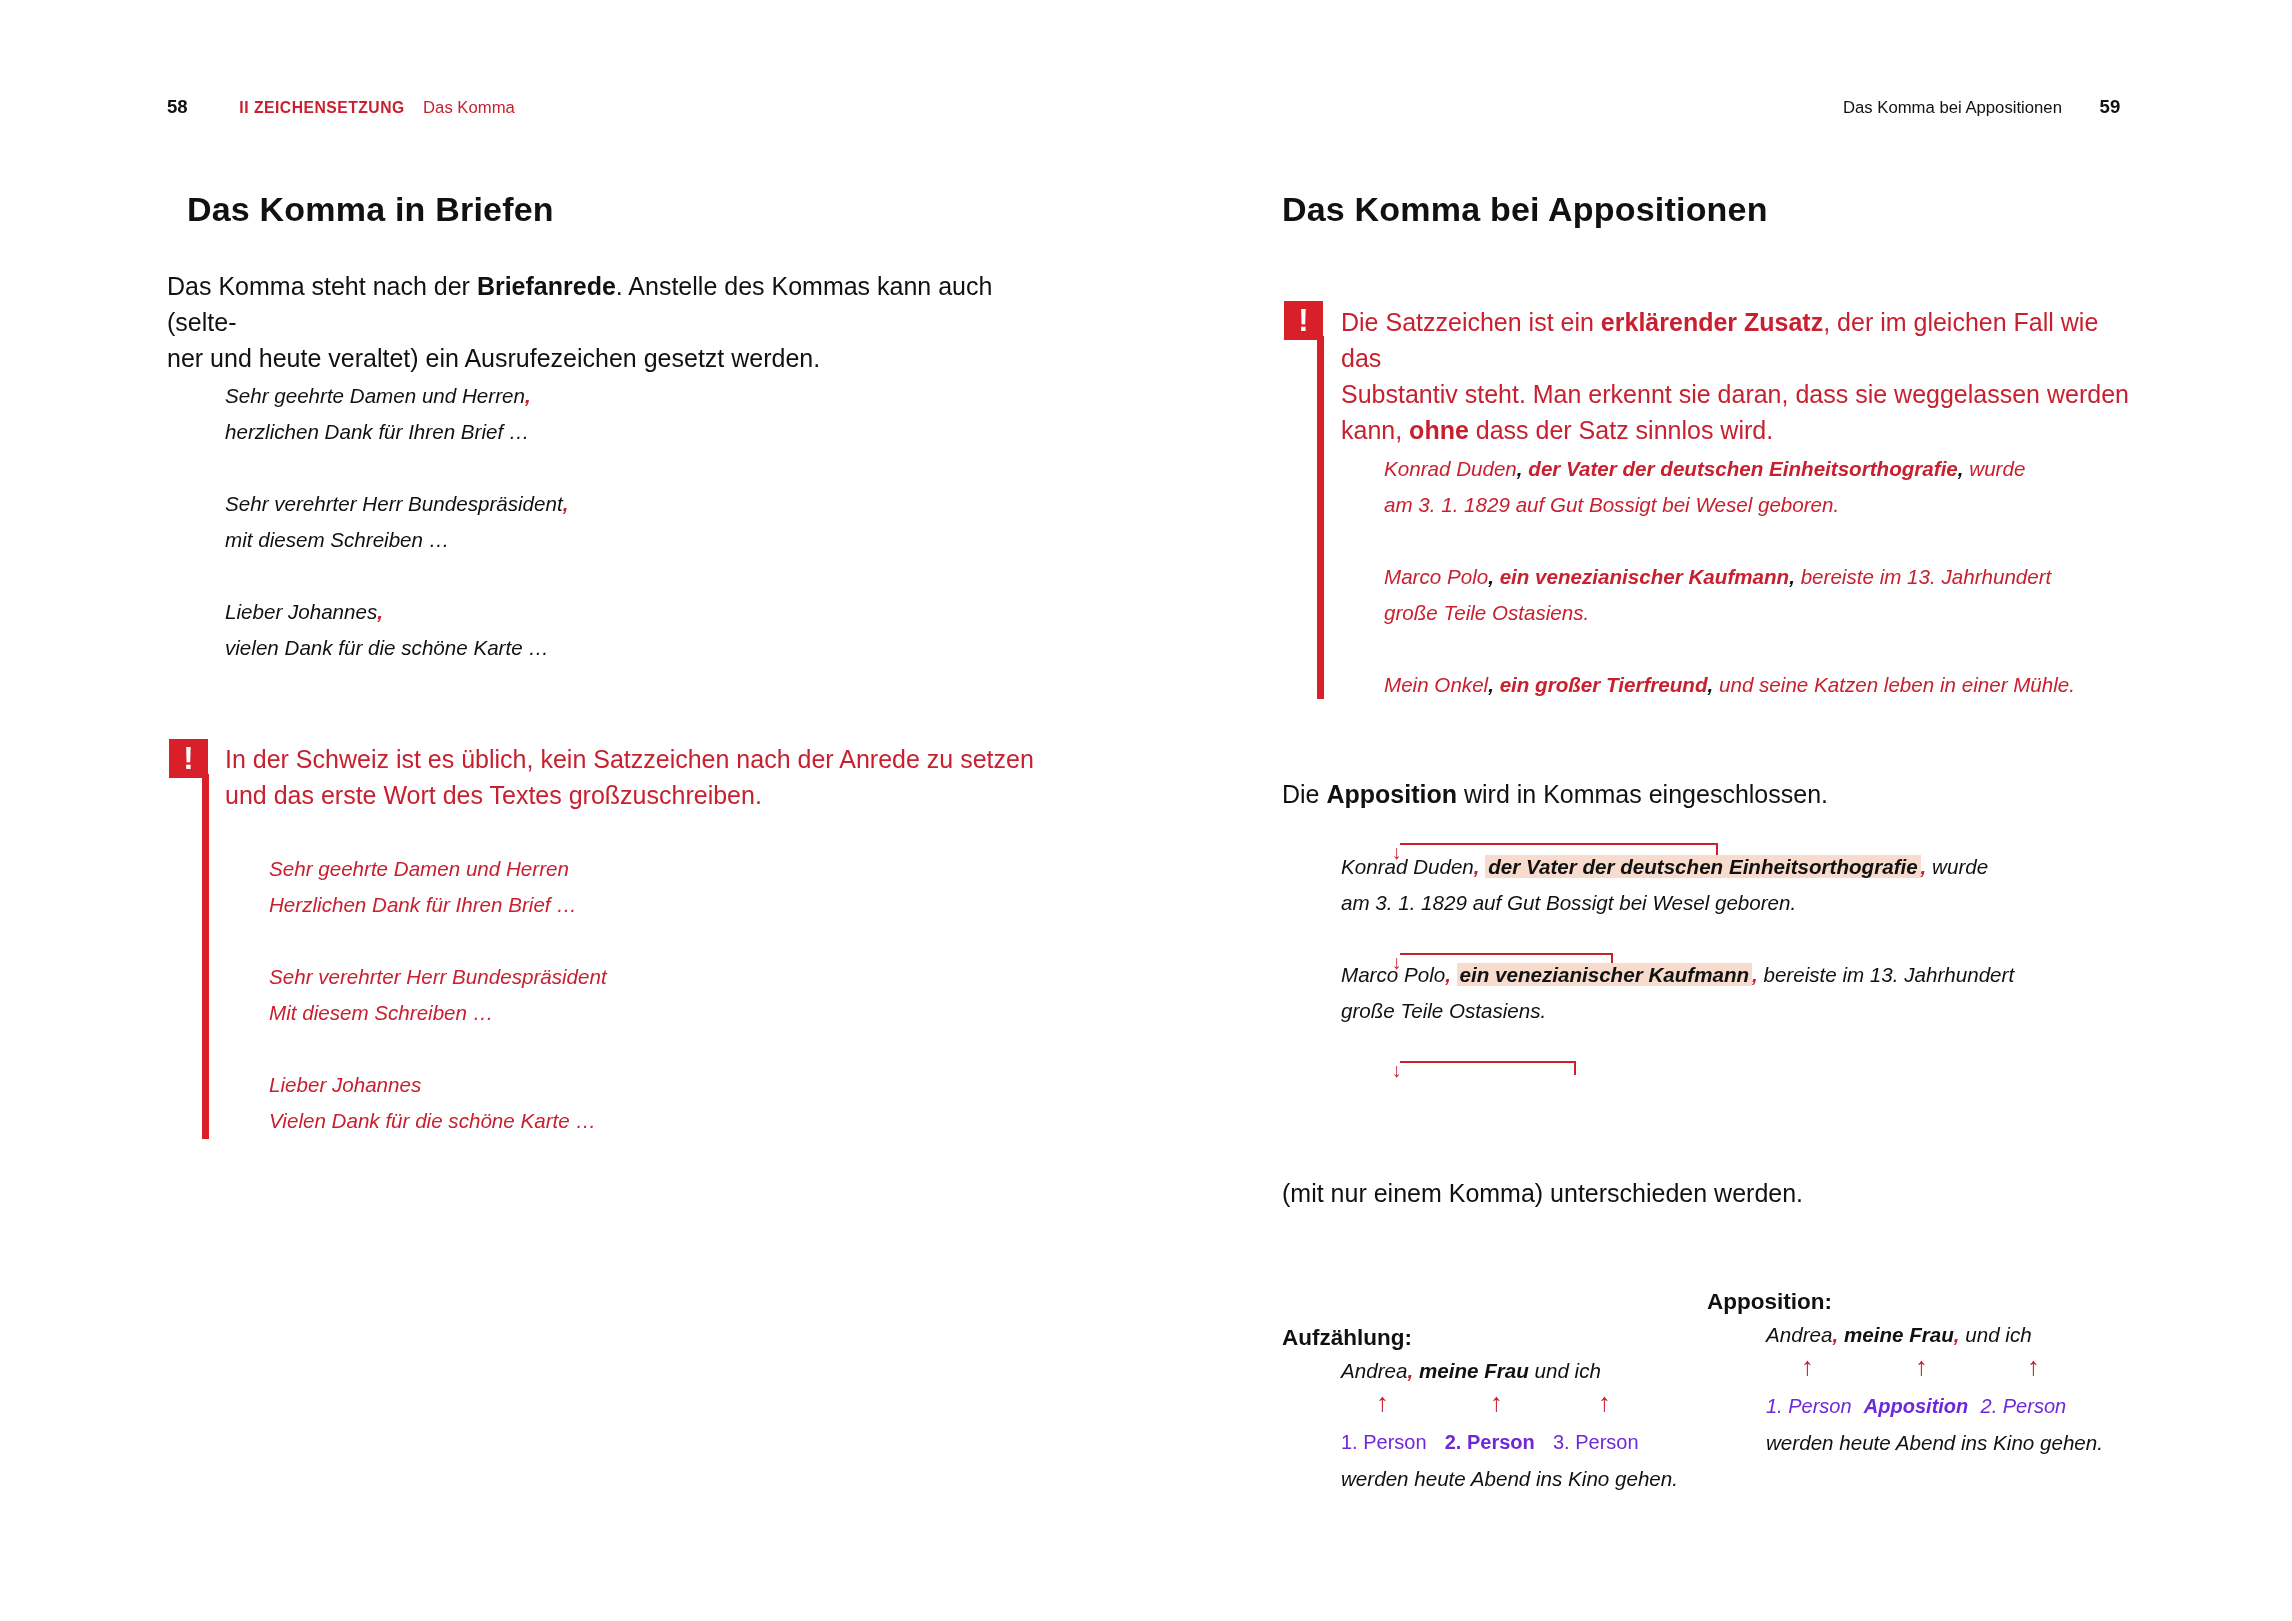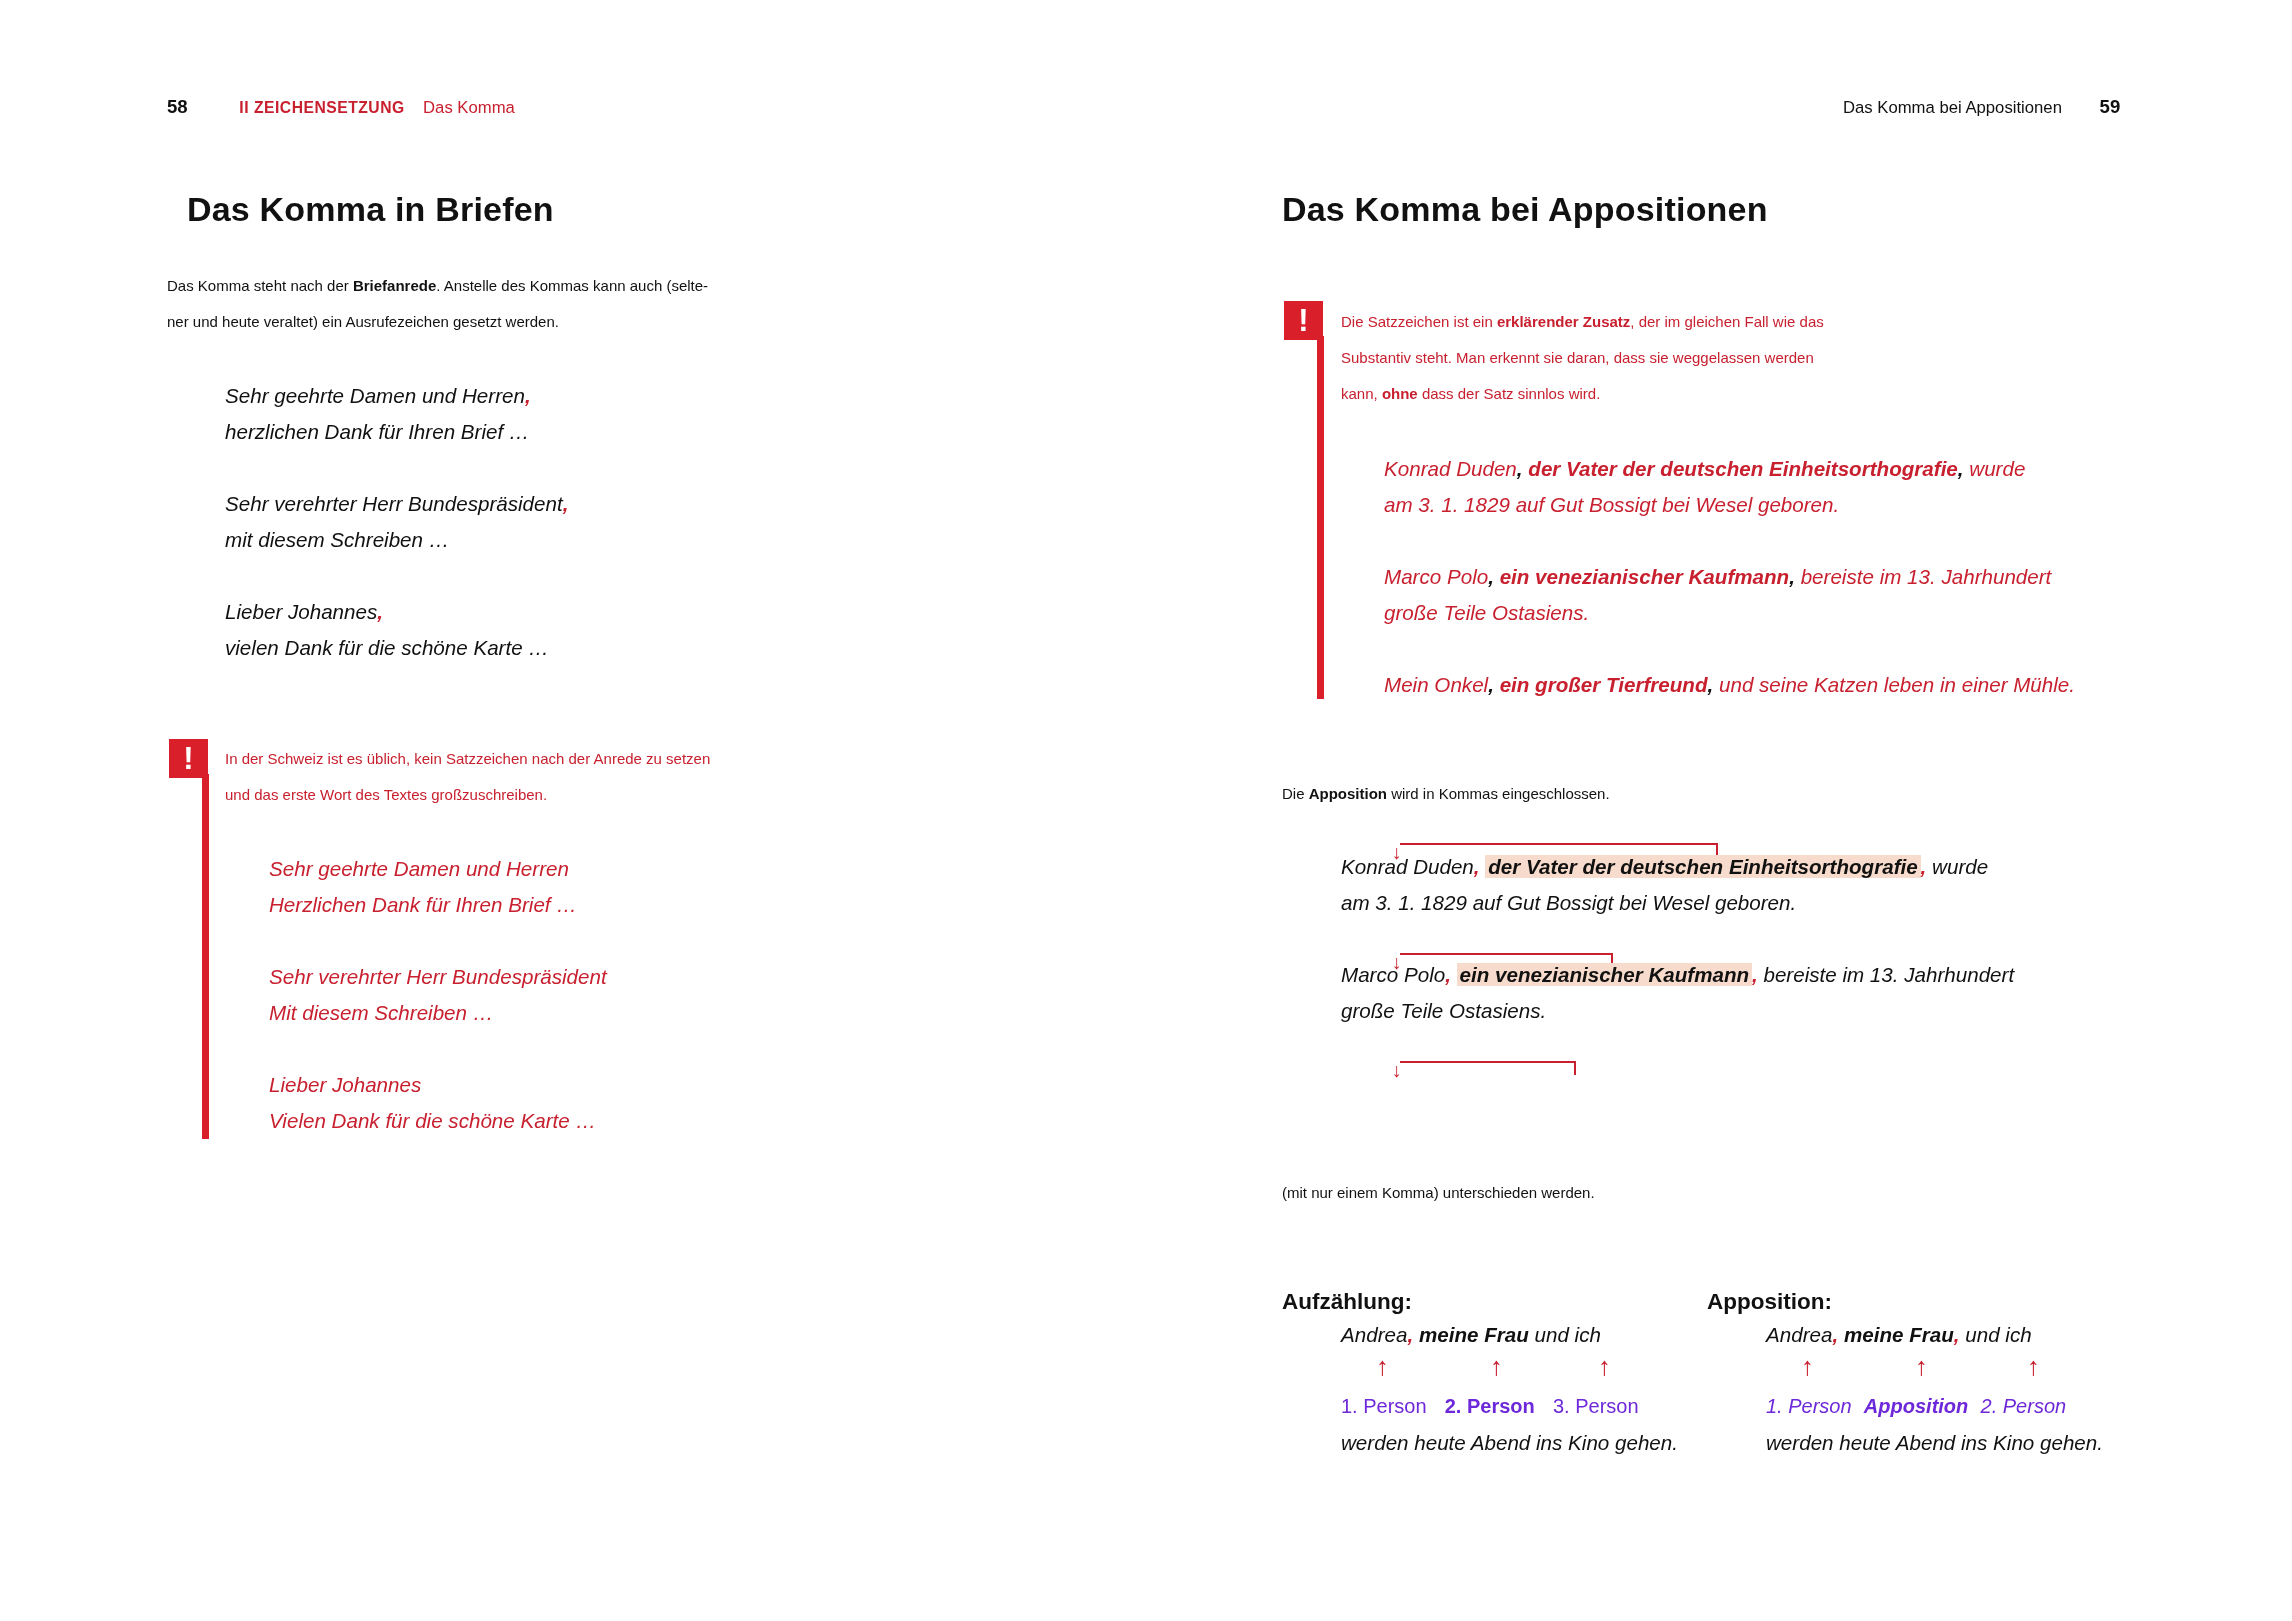--- a/index.html
+++ b/index.html
@@ -5,21 +5,21 @@
   html, body { margin:0; padding:0; background:#ffffff; }
   body { width:2293px; height:1621px; position:relative; overflow:hidden;
          font-family:"Liberation Sans", "DejaVu Sans", sans-serif; color:#111; }
   .abs { position:absolute; }
   .red { color:#c8202f; }
   .runhead { font-size:16.7px; top:98px; }
   .pagenum { font-weight:bold; font-size:18.6px; }
   .chap { font-weight:bold; color:#c8202f; letter-spacing:0.5px; font-size:15.7px; }
   .sect { color:#c8202f; font-size:16.7px; }
   h1 { margin:0; font-size:34px; font-weight:bold; letter-spacing:0.2px; }
-  .body { font-size:15px; line-height:36px; }
+  .body { font-size:25px; line-height:36px; }
   .it { font-style:italic; font-size:20.6px; line-height:36px; }
   .b { font-weight:bold; }
   .rc { color:#c8202f; font-weight:bold; }
   .note-icon { width:39px; height:39px; background:#d91f2a; color:#fff; font-weight:bold;
                font-size:31px; text-align:center; line-height:39px; }
   .note-bar { width:6.9px; background:#d91f2a; }
   .hl { background:#f7dccd; padding:0 2.9px; }
   .bracket { border-top:2px solid #c8202f; border-right:2px solid #c8202f; height:11.8px; }
   .uparr { color:#c8202f; font-size:25.5px; }
   .lbl { color:#6d28d9; font-size:20px;text-align:right; }
@@ -92,21 +92,21 @@
 <div class="abs it" style="left:1341px; top:849px;">
   <div><span>Konrad Duden</span><span class="rc">,</span> <span class="b hl">der Vater der deutschen Einheitsorthografie</span><span class="rc">,</span><span> wurde</span><br><span>am 3. 1. 1829 auf Gut Bossigt bei Wesel geboren.</span></div>
   <div style="margin-top:36px;"><span>Marco Polo</span><span class="rc">,</span> <span class="b hl">ein venezianischer Kaufmann</span><span class="rc">,</span><span> bereiste im 13. Jahrhundert</span><br><span>große Teile Ostasiens.</span></div>
 </div>
 
 <div class="abs body" style="left:1282px; top:1175px; width:882px;">
   <div>(mit nur einem Komma) unterschieden werden.</div>
 </div>
 
 <div class="abs" style="left:1282px; top:1286px; width:412px;">
-  <div class="b" style="font-size:22.5px; line-height:31px;">Aufzählung:</div>
+  <div class="b" style="font-size:22.5px; line-height:31px;margin-top:36px;">Aufzählung:</div>
   <div class="it" style="margin-left:59px; line-height:35px;"><span>Andrea</span><span class="rc">,</span> <span class="b">meine Frau</span><span> und ich</span></div>
   <div style="position:relative; height:37px;">
     <span class="abs uparr" style="left:94px; top:0;">↑</span>
     <span class="abs uparr" style="left:208px; top:0;">↑</span>
     <span class="abs uparr" style="left:316px; top:0;">↑</span>
   </div>
   <div style="margin-left:59px; line-height:35px;">
     <span class="lbl">1. Person</span>
     <span class="lbl b" style="margin-left:13.7px;">2. Person</span>
     <span class="lbl" style="margin-left:13.7px;">3. Person</span>

